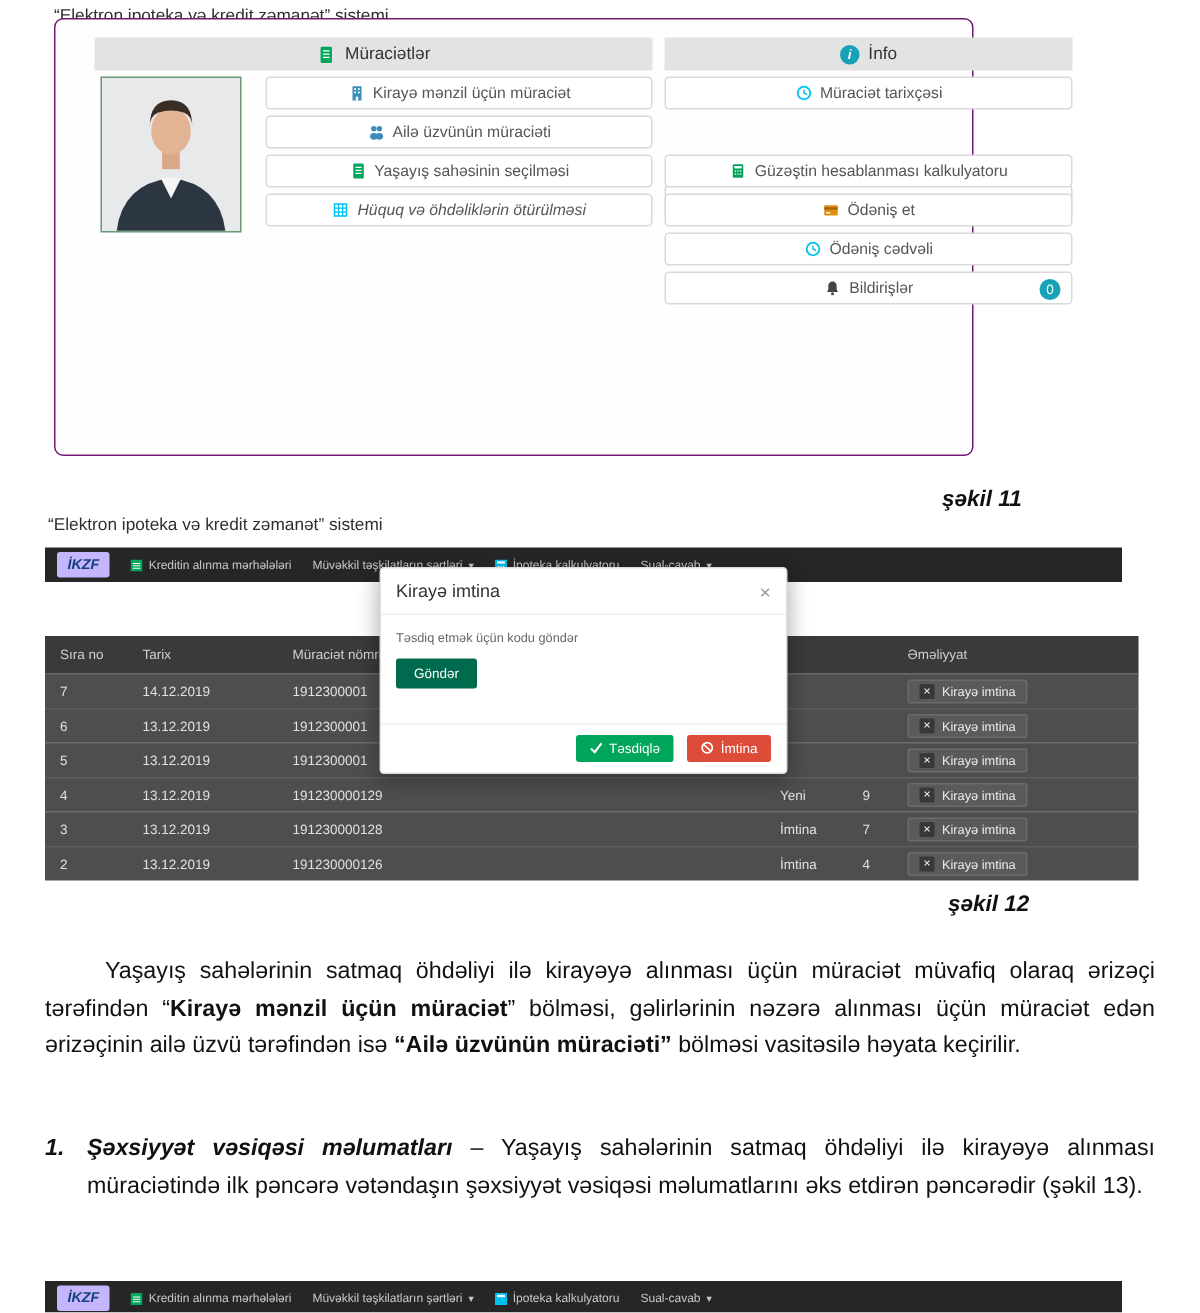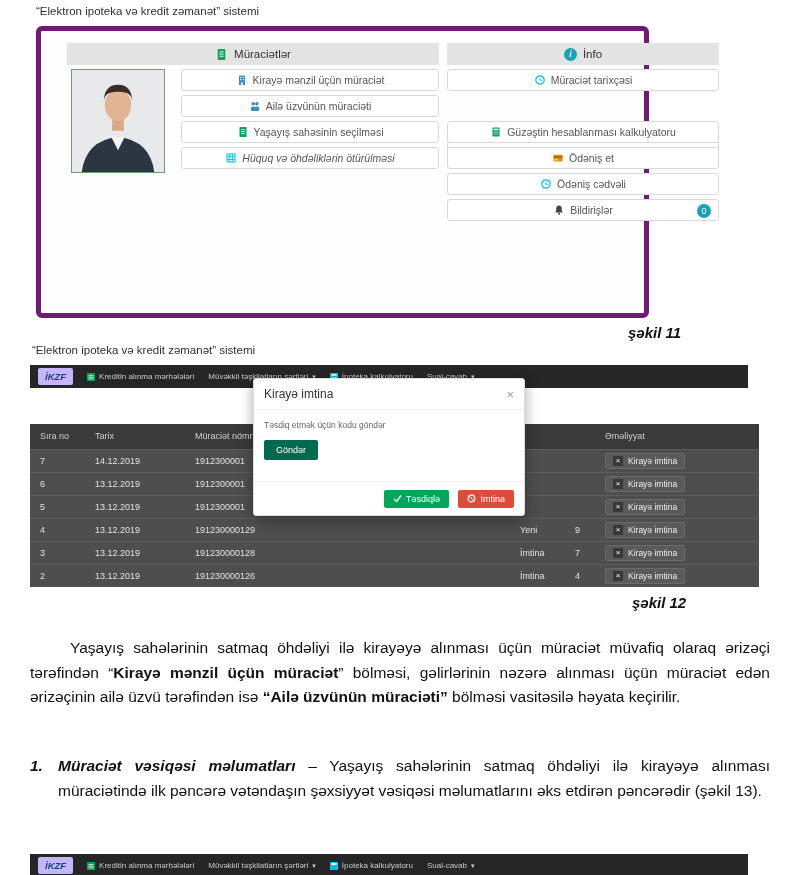--- a/index.html
+++ b/index.html
@@ -2,22 +2,22 @@
 <html><head>
 <meta charset="utf-8">
 <style>
   * { margin:0; padding:0; box-sizing:border-box; }
   body { background:#fff; font-family:"Liberation Sans", sans-serif; }
   .page { position:relative; width:800px; height:875px; background:#ffffff; overflow:hidden; }
 
   .small-caption { position:absolute; font-size:11.5px; color:#2f2f2f; }
 
   
-  .fig11 { position:absolute; left:36px; top:26px; width:613px; height:292px;
-           background:#fefefe; border:5px solid #701a75; border-radius:6px; }
+  .fig11 { position:absolute; left:36px; top:12px; width:613px; height:292px;
+           background:#fefefe; border:1px solid #701a75; border-radius:6px; }
   .col-header { position:absolute; height:22px; background:#e3e3e3; display:flex;
                 align-items:center; justify-content:center; gap:6px; font-size:11.5px; color:#333; }
   .hdr-left  { left:26px; top:12px; width:372px; }
   .hdr-right { left:406px; top:12px; width:272px; }
   .photo { position:absolute; left:30px; top:38px; width:94px; height:104px;
            border:1px solid #6d9c78; overflow:hidden; background:#e7e9eb; }
   .ui-btn { position:absolute; height:22px; background:#fff; border:1px solid #d9d9d9;
             border-radius:3px; display:flex; align-items:center; justify-content:center;
             gap:5px; font-size:10.5px; color:#555; cursor:pointer; }
   .lcol { left:140px; width:258px; }
@@ -383,21 +383,21 @@
       </div>
     </div>
   </div>
 
   <div class="fig-caption" style="left:632px; top:594px;">şəkil 12</div>
 
   <p class="para"><span>Yaşayış sahələrinin satmaq öhdəliyi ilə kirayəyə alınması üçün müraciət müvafiq olaraq ərizəçi tərəfindən “</span><span class="bold">Kirayə mənzil üçün müraciət</span><span>” bölməsi, gəlirlərinin nəzərə alınması üçün müraciət edən ərizəçinin ailə üzvü tərəfindən isə </span><span class="bold">“Ailə üzvünün müraciəti”</span><span> bölməsi vasitəsilə həyata keçirilir.</span></p>
 
   <div class="list-item">
     <div class="list-marker">1.</div>
-    <div class="list-content"><span class="lead-bi">Müraciət vəsiqəsi məlumatları</span><span> – </span><span>Yaşayış sahələrinin satmaq öhdəliyi ilə kirayəyə alınması müraciətində ilk pəncərə vətəndaşın şəxsiyyət vəsiqəsi məlumatlarını əks etdirən pəncərədir (şəkil 13).</span></div>
+    <div class="list-content"><span class="lead-bi">Şəxsiyyət vəsiqəsi məlumatları</span><span> – </span><span>Yaşayış sahələrinin satmaq öhdəliyi ilə kirayəyə alınması müraciətində ilk pəncərə vətəndaşın şəxsiyyət vəsiqəsi məlumatlarını əks etdirən pəncərədir (şəkil 13).</span></div>
   </div>
 
   <div class="bottom-strip">
     <div class="navbar">
       <div class="logo">İKZF</div>
       <div class="nav-item">
         <svg width="8" height="8" viewBox="0 0 8 8">
           <rect width="8" height="8" fill="#00a65a"></rect>
             <line x1="1.5" y1="2.6" x2="6.5" y2="2.6" stroke="#fff" stroke-width="0.7"></line>
             <line x1="1.5" y1="4.2" x2="6.5" y2="4.2" stroke="#fff" stroke-width="0.7"></line>

